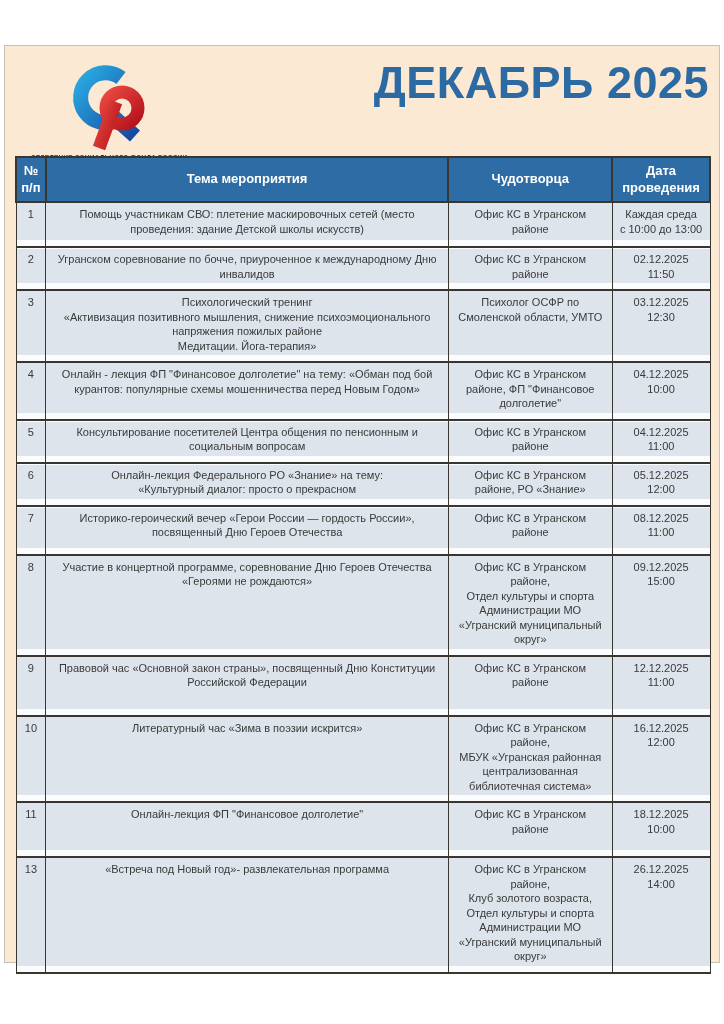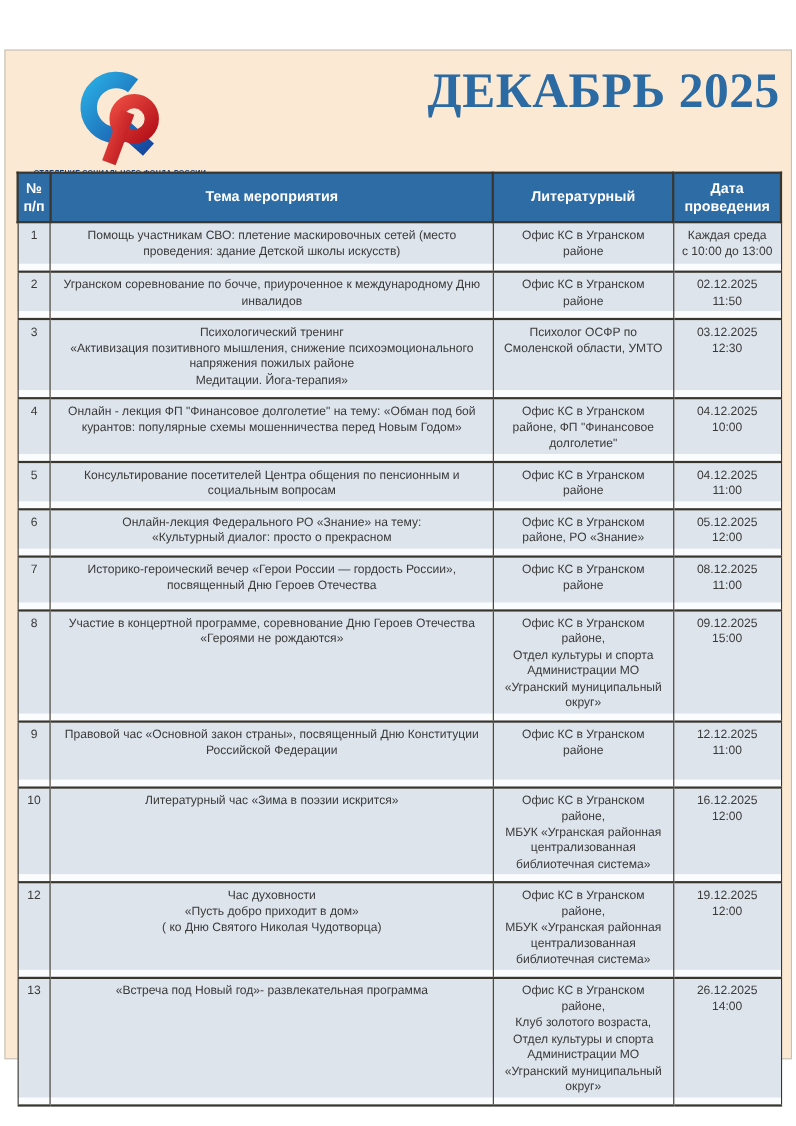--- a/index.html
+++ b/index.html
@@ -13,21 +13,20 @@
   .logo-block { width:196px; text-align:center; padding-top:8px; }
   .logo-block svg { display:block; margin:0 auto; }
   .org-caption {
     margin-top:1px; font-size:6.5px; font-weight:bold; color:#1c3e6e;
     line-height:1.5; letter-spacing:0.2px; white-space:pre-line;
   }
   .page-title {
     flex:1; text-align:right; font-size:45px; font-weight:bold;
     color:#2b6aa3; line-height:1.0; padding-top:8px; padding-right:2px;
     letter-spacing:0.5px;
-    font-family:Liberation Serif, serif;
   }
   .table-wrap { position:absolute; left:10px; top:110px; width:696px; }
   table.events {
     border-collapse:collapse; table-layout:fixed; width:696px;
     font-size:11px; color:#3a3a3a;
   }
   table.events col.c-num  { width:4.3%; }
   table.events col.c-top  { width:58.0%; }
   table.events col.c-org  { width:23.6%; }
   table.events col.c-date { width:14.1%; }
@@ -83,21 +82,21 @@
             <col class="c-num">
             <col class="c-top">
             <col class="c-org">
             <col class="c-date">
           </colgroup>
         <thead>
           <tr style="height:45px">
             <th>№
 п/п</th>
             <th>Тема мероприятия</th>
-            <th>Литературный</th>
+            <th>Чудотворца</th>
             <th>Дата
 проведения</th>
           </tr>
         </thead>
         <tbody>
           <tr style="height:45px">
             <td class="num">1</td>
             <td>Помощь участникам СВО: плетение маскировочных сетей  (место проведения: здание Детской школы искусств)</td>
             <td>Офис КС в Угранском районе</td>
             <td>Каждая среда
@@ -165,29 +164,26 @@
 11:00</td>
           </tr>
           <tr style="height:71px">
             <td class="num">10</td>
             <td>Литературный час «Зима в поэзии искрится»</td>
             <td>Офис КС в Угранском районе,
 МБУК «Угранская районная централизованная библиотечная система»</td>
             <td>16.12.2025
 12:00</td>
           </tr>
-          <tr style="height:69px">
-            <td class="num">12</td>
-            <td>Час духовности
-«Пусть добро приходит в дом»
-( ко Дню Святого Николая Чудотворца)</td>
-            <td>Офис КС в Угранском районе,
-МБУК «Угранская районная централизованная библиотечная система»</td>
-            <td>19.12.2025
-12:00</td>
+          <tr style="height:55px">
+            <td class="num">11</td>
+            <td>Онлайн-лекция ФП "Финансовое долголетие"</td>
+            <td>Офис КС в Угранском районе</td>
+            <td>18.12.2025
+10:00</td>
           </tr>
           <tr style="height:97px">
             <td class="num">13</td>
             <td>«Встреча под Новый год»- развлекательная программа</td>
             <td>Офис КС в Угранском районе,
 Клуб золотого возраста,
 Отдел культуры и спорта Администрации МО «Угранский муниципальный округ»</td>
             <td>26.12.2025
 14:00</td>
           </tr>

